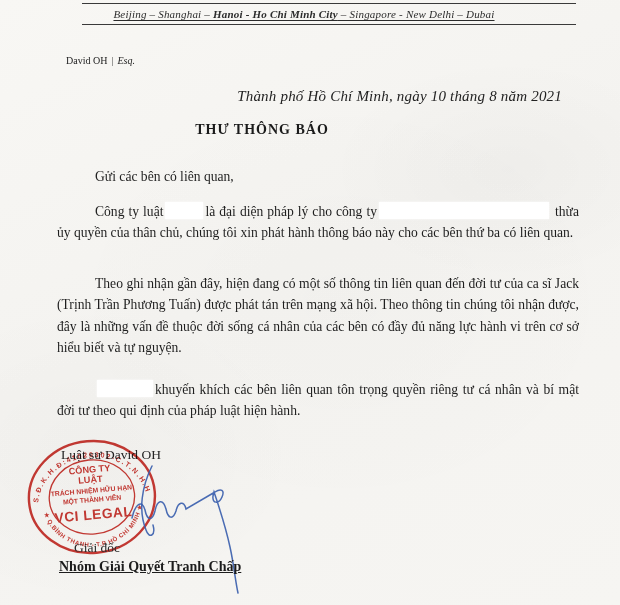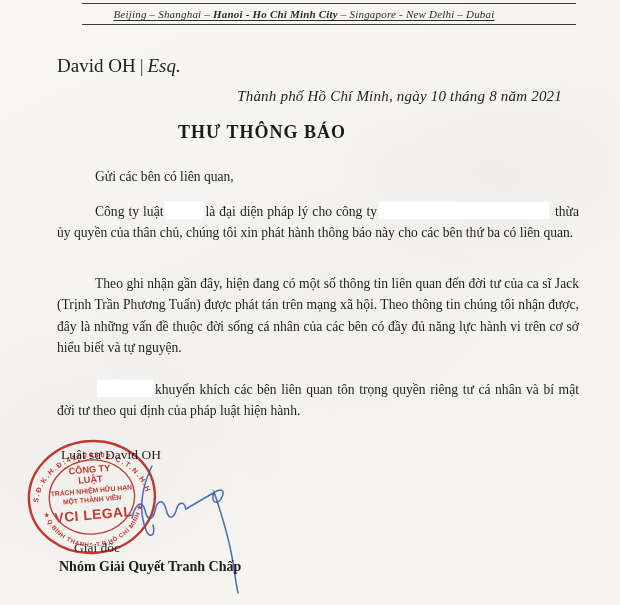--- a/index.html
+++ b/index.html
@@ -23,32 +23,32 @@
     border-top:1.6px solid #3a3a3a; border-bottom:1.6px solid #3a3a3a;
     padding:3px 60px 3px 10px; text-align:center;
   }
   .lh-line{
     font-size:11px; font-style:italic; color:#2b2b2b;
     text-decoration:underline; text-underline-offset:2px;
     white-space:nowrap; line-height:14px; letter-spacing:.2px;
   }
   .lh-line b{ font-weight:bold; }
   
-  .attorney{ position:absolute; left:57px; top:55px; font-size:19px; color:#222; }
+  .attorney{ position:absolute; left:66px; top:55px; font-size:10px; color:#222; }
   .attorney .sep{ padding:0 4px; color:#444; }
   .attorney i{ font-style:italic; }
   
   .dateline{
     position:absolute; right:58px; top:88px; font-size:15px; font-style:italic;
     color:#222; letter-spacing:.2px;
   }
   
   .title{
     position:absolute; left:0; top:122px; width:524px; text-align:center;
-    font-size:18px; font-weight:bold; letter-spacing:1px; color:#1b1b1b;
+    font-size:14px; font-weight:bold; letter-spacing:1px; color:#1b1b1b;
   }
   
   .salutation{ position:absolute; left:95px; top:169px; font-size:13.6px; }
   .para{
     position:absolute; left:57px; width:522px; font-size:13.6px; line-height:21.3px;
     text-align:justify; color:#1e1e1e;
   }
   .p1{ top:201px; }
   .p2{ top:273px; text-indent:38px; }
   .p3{ top:379px; text-indent:38px; }
@@ -56,21 +56,21 @@
   .redact{
     display:inline-block; height:17px; background:#ffffff;
     vertical-align:-3px; margin:0 2px; box-shadow:0 0 2px rgba(255,255,255,.9);
   }
   .redact-sm{ width:38px; }
   .redact-lg{ width:170px; }
   .redact-md{ width:56px; }
   
   .signer-name{ position:absolute; left:61px; top:447px; font-size:13.5px; color:#242424; }
   .role{ position:absolute; left:74px; top:540px; font-size:13.5px; color:#2a2a2a; }
-  .dept{ position:absolute; left:59px; top:559px; font-size:14px; font-weight:bold; color:#1c1c1c; }
+  .dept{ position:absolute; left:59px; top:559px; font-size:14px; font-weight:bold; color:#1c1c1c;text-decoration:underline; }
   
   .stamp{
     position:absolute; left:24px; top:438px; width:136px; height:120px;
     transform:rotate(-5deg); mix-blend-mode:multiply; opacity:.95;
   }
   .stamp svg{ width:100%; height:100%; overflow:visible; }
   .stamp text{ fill:#c9302a; font-family:"Liberation Sans", sans-serif; font-weight:bold; }
   .ring-top{ font-size:7px; letter-spacing:1.6px; }
   .ring-bottom{ font-size:6px; letter-spacing:.6px; }
   .c-sm{ font-size:9px; text-anchor:middle; }

